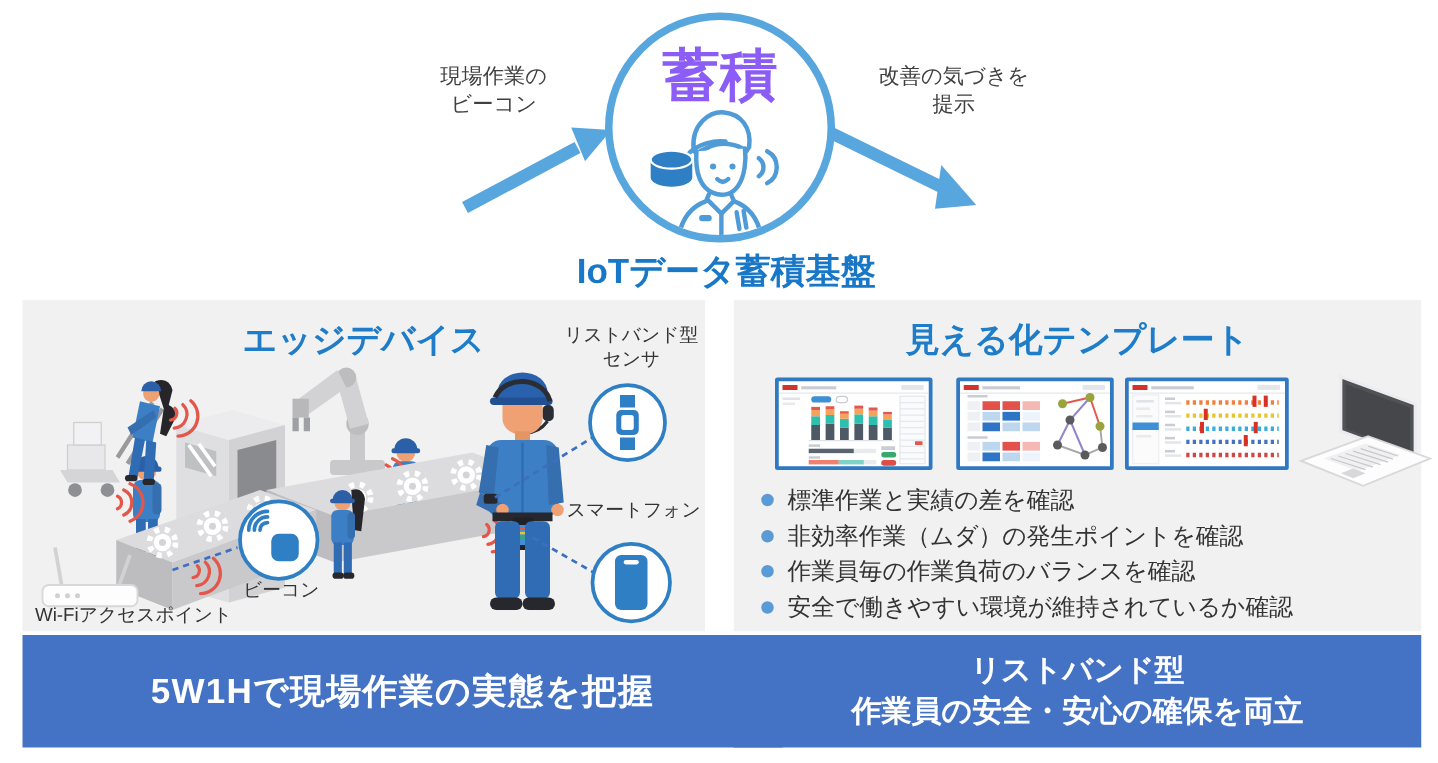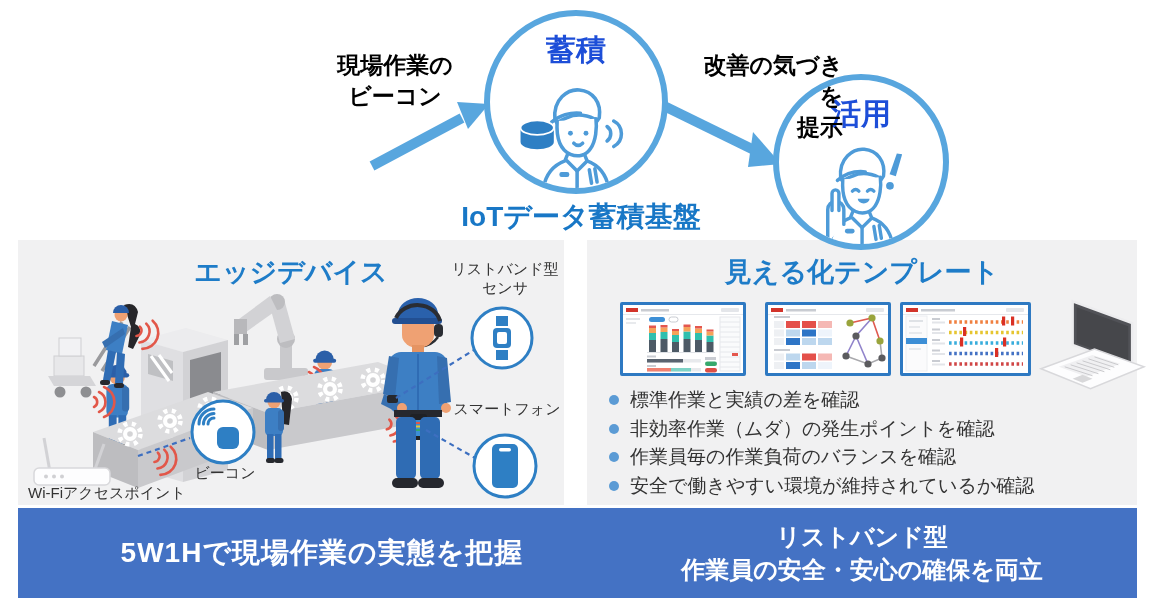--- a/index.html
+++ b/index.html
@@ -16,27 +16,27 @@
   #edge-banner { left:18px; width:608px; font-size:28px; letter-spacing:1px; }
   #template-banner { left:587px; width:550px; font-size:24px; line-height:1.38; }
 
   
   .flow-circle { position:absolute; border:6px solid #58A6DE; border-radius:50%;
                  background:#fff; overflow:hidden; z-index:5; }
   #circle-collect { left:200px; top:75px;  width:175px; height:175px; }
   #circle-store   { left:484px; top:10px;  width:184px; height:184px; }
   #circle-utilize { left:773px; top:74px;  width:176px; height:176px; }
   .flow-circle .step-label { position:absolute; top:14px; left:0; width:100%;
-      text-align:center; font-size:30px; font-weight:bold; color:#1d4ed8; }
+      text-align:center; font-size:46px; font-weight:bold; color:#8b5cf6; }
   .flow-circle svg.person { position:absolute; bottom:-4px; left:50%; transform:translateX(-50%); }
 
   .flow-arrow { position:absolute; z-index:4; }
-  .arrow-note { position:absolute; font-size:23px; color:#000000; line-height:1.35; z-index:6;font-weight:bold; }
+  .arrow-note { position:absolute; font-size:17px; color:#404040; line-height:1.35; z-index:6; }
   #arrow1-note { left:330px; top:50px; width:130px; text-align:center; }
-  #arrow2-note { left:683px; top:50px; width:160px; text-align:right; }
+  #arrow2-note { left:683px; top:50px; width:160px; text-align:center; }
   #platform-label { position:absolute; left:430px; top:198px; width:302px; text-align:center;
       font-size:28px; font-weight:bold; color:#1877C6; z-index:6; }
 
   .panel-title { position:absolute; top:14px; left:0; width:100%; text-align:center;
       font-size:27px; font-weight:bold; color:#1E7CC8; }
 
   
   .scene-label { position:absolute; font-size:15px; color:#333; text-align:center; line-height:1.25; }
   #wristband-label { left:407px; top:20px; width:160px; }
   #smartphone-label { left:409px; top:160px; width:160px; }
@@ -99,43 +99,20 @@
         <ellipse cx="25" cy="52" rx="15" ry="6.5"></ellipse>
         <ellipse cx="25" cy="52" rx="15" ry="6.5" fill="none" stroke="#fff" stroke-width="1.6"></ellipse>
       </g>
       <g>
         <path d="M88,51 a8,8 0 0 1 0,13"></path>
         <path d="M94,46 a13,13 0 0 1 0,23"></path>
       </g>
     </svg>
   </div>
 
-  <div class="flow-circle" id="circle-utilize">
-    <div class="step-label">活用</div>
-    <svg class="person" width="150" height="118" viewBox="0 0 120 110" fill="none" stroke="#4E9BD8" stroke-width="3.2" stroke-linecap="round" stroke-linejoin="round">
-      <path d="M41,45 C39,26 53,17 63,18 C75,19 83,29 81,43 L79,46 C72,40 60,39 52,43 C47,45 44,47 43,48 Z" fill="#fff"></path>
-      <path d="M38,47 C45,41 55,38 64,39"></path>
-      <path d="M43,46 C42,62 46,72 55,76 C62,79 69,77 73,71 C78,64 79,52 78,44" fill="#fff"></path>
-      <path d="M52,57 q3,-3 6,0 M66,57 q3,-3 6,0"></path>
-      <path d="M57,64 a5.5,4.5 0 0 0 11,0 z" fill="#4E9BD8" stroke="none"></path>
-      <path d="M30,110 C32,92 42,85 50,82 L52,77 M68,77 L70,82 C78,85 88,92 90,110" fill="#fff"></path>
-      <path d="M52,82 L61,91 L70,82"></path>
-      <path d="M61,91 L61,108"></path>
-      <rect x="45" y="92" width="9" height="4.5" rx="2" fill="#4E9BD8" stroke="none"></rect>
-      <path d="M72,90 l2,12 M77,89 l2,12"></path>
-      <g>
-        <path d="M29,105 L29,74 a7.5,7.5 0 0 1 15,0 L44,88" fill="#fff"></path>
-        <path d="M33,75 L33,59 a3.2,3.2 0 0 1 6.4,0 L39.4,75" fill="#fff"></path>
-      </g>
-      <g stroke="none" fill="#4E9BD8">
-        <path d="M97,22 l-5,0 -4,20 6,1 z" transform="rotate(8 93 32)"></path>
-        <circle cx="87" cy="52" r="3.6"></circle>
-      </g>
-    </svg>
-  </div>
 
   <div class="panel" id="edge-panel">
     <svg id="factory-svg" width="546" height="265" viewBox="0 0 546 265">
       <defs>
         <g id="gear">
           <circle r="10.5" fill="none" stroke="#fff" stroke-width="4.5" stroke-dasharray="4 4.5"></circle>
           <circle r="7" fill="#fff"></circle>
           <circle r="2.8" fill="#d4d4d6"></circle>
         </g>
         <g id="sig" fill="none" stroke="#E25749" stroke-width="2.6" stroke-linecap="round">

